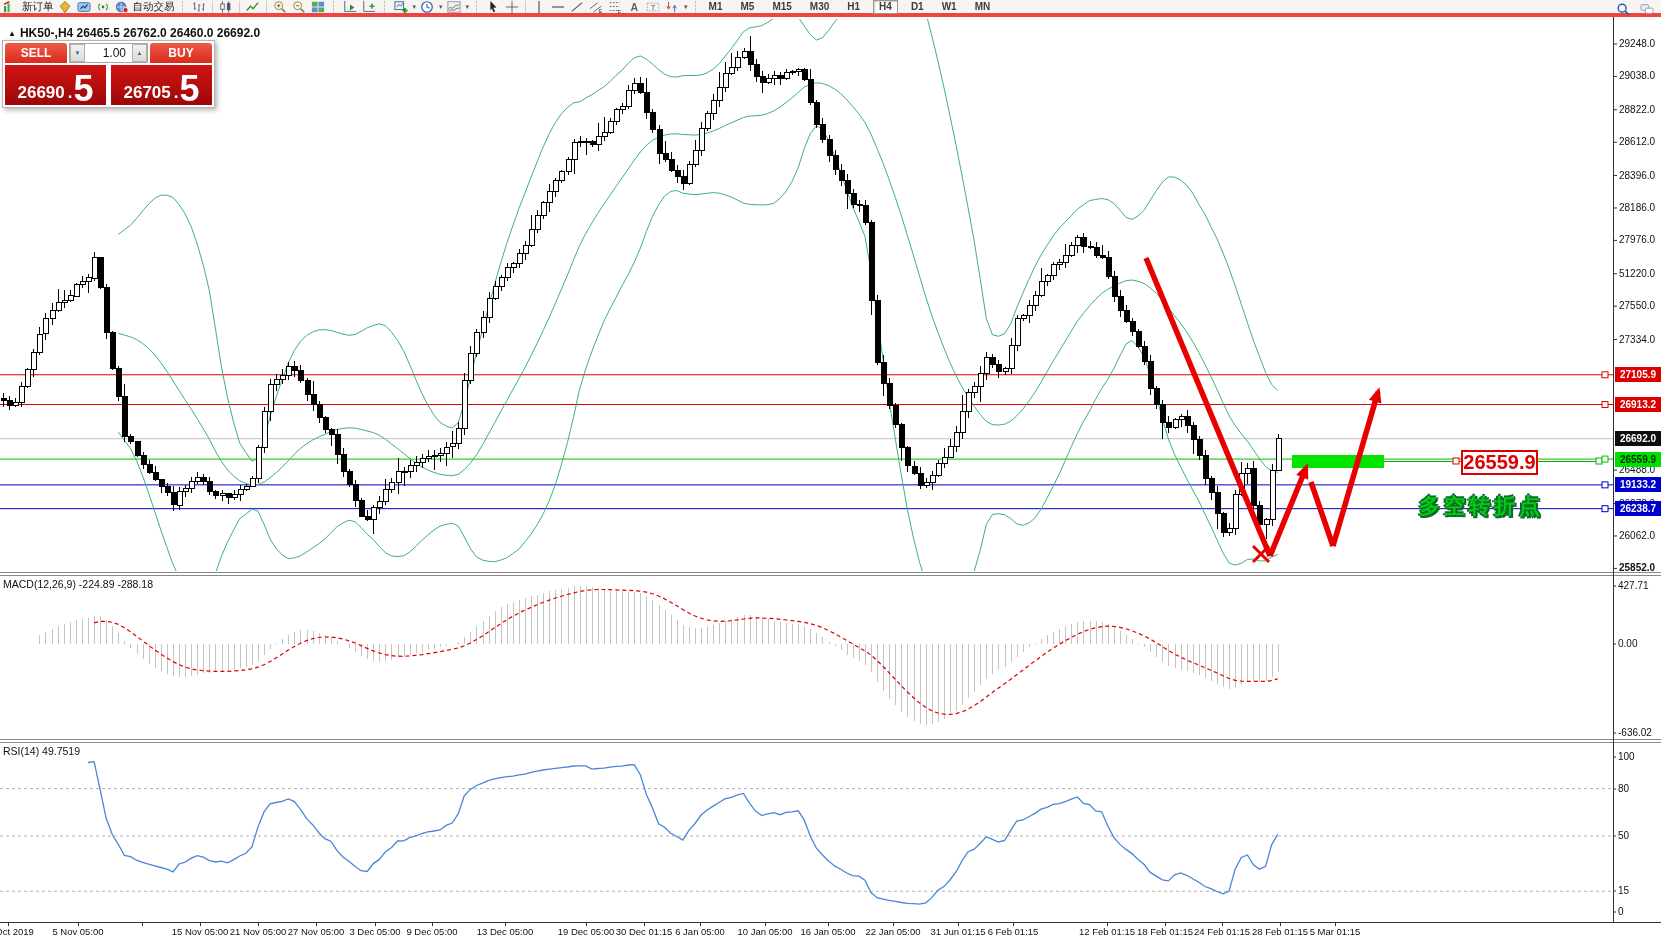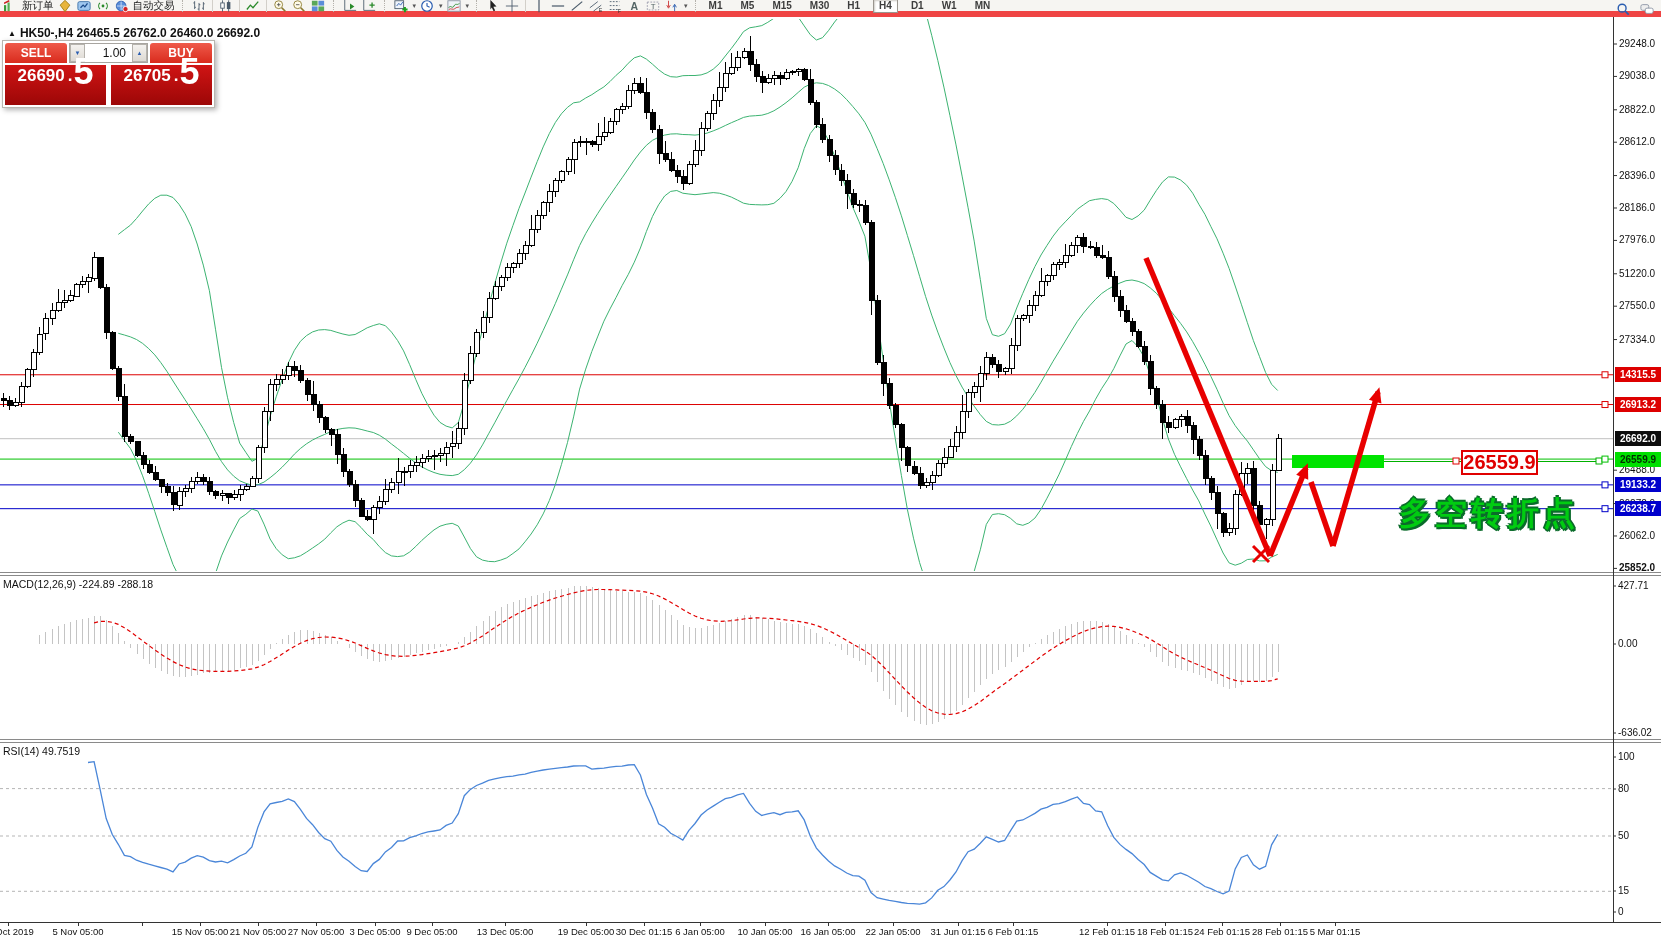--- a/index.html
+++ b/index.html
@@ -4,21 +4,21 @@
 <style>
   * { box-sizing: border-box; }
   html,body { margin:0; padding:0; }
   body {
     width:1661px; height:941px; position:relative; overflow:hidden;
     background:#fff; font-family:"Liberation Sans", sans-serif;
   }
   
   #toolbar {
     position:absolute; top:0; left:0; width:1661px; height:17px;
-    background:#f6f5f2; border-bottom:6px solid #ef4444;
+    background:#f6f5f2; border-bottom:4px solid #ef4444;
     display:flex; align-items:center; gap:3px; padding:0 3px; z-index:30;
   }
   .tbi { width:16px; height:16px; display:inline-flex; align-items:center; justify-content:center; flex:0 0 auto; }
   .tbi svg { width:14px; height:14px; }
   .tbtext { font-size:10.5px; color:#222; white-space:nowrap; }
   .sep { width:1px; height:12px; background:#d2cfc9; margin:0 2px; flex:0 0 auto; }
   .grip { width:2px; height:12px; border-left:1px dotted #b5b2ac; margin:0 4px; flex:0 0 auto; }
   .caret { font-size:7px; color:#555; margin-left:1px; }
   .tf { font-size:10px; font-weight:bold; color:#3c3c3c; padding:0 5px; height:15px; line-height:15px; cursor:default; }
   .tf.active { background:#fff; border:1px solid #9a968f; box-shadow:inset 1px 1px 2px #cfccc6; line-height:12px; height:14px; }
@@ -42,37 +42,37 @@
     font-size:12px; font-weight:bold; display:flex; align-items:center; justify-content:center;
     border-radius:3px 3px 0 0; cursor:pointer;
   }
   #vol-spin { flex:1; display:flex; border:1px solid #a8a5a0; background:#fff; }
   .spin-btn { width:15px; background:linear-gradient(#f4f2ef,#ddd9d3); border:1px solid #b5b2ac;
     display:flex; align-items:center; justify-content:center; font-size:6px; color:#2a5db0; cursor:pointer; }
   #vol-val { flex:1; font-size:12px; color:#111; display:flex; align-items:center; justify-content:flex-end; padding-right:6px; }
   #qp .row2 { display:flex; gap:5px; height:40px; }
   .px-box {
     flex:1; background:linear-gradient(#d01414,#9c0707); color:#fff; cursor:pointer;
-    display:flex; align-items:flex-end; justify-content:center; padding-bottom:18px;
+    display:flex; align-items:flex-end; justify-content:center; padding-bottom:1px;
   }
   .px-main { font-size:17px; font-weight:bold; line-height:1; margin-bottom:3px; }
   .px-dot { font-size:17px; font-weight:bold; line-height:1; margin:0 1px 3px 3px; }
   .px-frac { font-size:36px; font-weight:bold; line-height:0.8; }
   
   .ptick { position:absolute; left:1619px; font-size:10px; color:#111; z-index:4; white-space:nowrap; }
   .plabel { position:absolute; left:1615px; width:46px; height:15px; z-index:6;
     font-size:10px; font-weight:bold; display:flex; align-items:center; justify-content:center; }
   .t-label { position:absolute; top:926px; width:90px; font-size:9.5px; color:#111; text-align:center; z-index:4; white-space:nowrap; }
   .scale-label { position:absolute; left:1618px; font-size:10px; color:#111; z-index:4; }
   .ind-label { position:absolute; left:3px; font-size:10.5px; color:#111; z-index:6; white-space:nowrap; }
   
   #callout { position:absolute; z-index:12; border:2px solid #e00000; background:#fff; color:#e00000;
     font-size:20px; font-weight:bold; display:flex; align-items:center; justify-content:center; }
-  #cnlabel { position:absolute; z-index:12; font-size:32px; font-weight:bold; letter-spacing:4px; white-space:nowrap;
-    font-family:"Liberation Sans", sans-serif; }
+  #cnlabel { position:absolute; z-index:12; font-size:21px; font-weight:bold; letter-spacing:4px; white-space:nowrap;
+    font-family:"Liberation Sans", sans-serif;margin-left:20px; }
 </style>
 </head>
 <body>
 
 <div id="chart-area">
   <svg id="chart" width="1661" height="941" xmlns="http://www.w3.org/2000/svg">
       <defs>
         <clipPath id="cm">
           <rect x="0" y="19" width="1613" height="552"></rect>
         </clipPath>
@@ -1044,21 +1044,21 @@
     <div class="ptick" style="top: 169.563px;">28396.0</div>
     <div class="ptick" style="top: 201.99px;">28186.0</div>
     <div class="ptick" style="top: 234.418px;">27976.0</div>
     <div class="ptick" style="top: 267.771px;">51220.0</div>
     <div class="ptick" style="top: 300.199px;">27550.0</div>
     <div class="ptick" style="top: 333.553px;">27334.0</div>
     <div class="ptick" style="top: 464.189px;">26488.0</div>
     <div class="ptick" style="top: 497.543px;">26272.0</div>
     <div class="ptick" style="top: 529.97px;">26062.0</div>
     <div class="ptick" style="top: 562.398px; font-weight: bold;">25852.0</div>
-    <div class="plabel" style="top: 367.275px; background: rgb(221, 0, 0); color: rgb(255, 255, 255);">14315.5</div>
+    <div class="plabel" style="top: 367.275px; background: rgb(221, 0, 0); color: rgb(255, 255, 255);">27105.9</div>
     <div class="plabel" style="top: 397.031px; background: rgb(221, 0, 0); color: rgb(255, 255, 255);">26913.2</div>
     <div class="plabel" style="top: 431.188px; background: rgb(13, 13, 13); color: rgb(255, 255, 255);">26692.0</div>
     <div class="plabel" style="top: 451.586px; background: rgb(0, 224, 0); color: rgb(0, 48, 0);">26559.9</div>
     <div class="plabel" style="top: 477.374px; background: rgb(0, 0, 204); color: rgb(255, 255, 255);">19133.2</div>
     <div class="plabel" style="top: 501.185px; background: rgb(0, 0, 204); color: rgb(255, 255, 255);">26238.7</div>
     <div class="scale-label" style="top: 580px;">427.71</div>
     <div class="scale-label" style="top: 638px;">0.00</div>
     <div class="scale-label" style="top: 727px;">-636.02</div>
     <div class="scale-label" style="top: 751px;">100</div>
     <div class="scale-label" style="top: 783px;">80</div>

